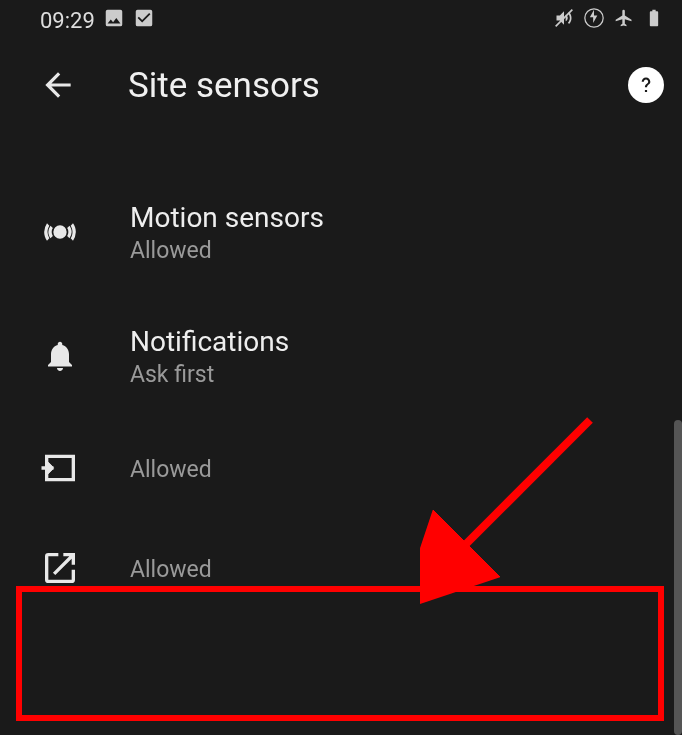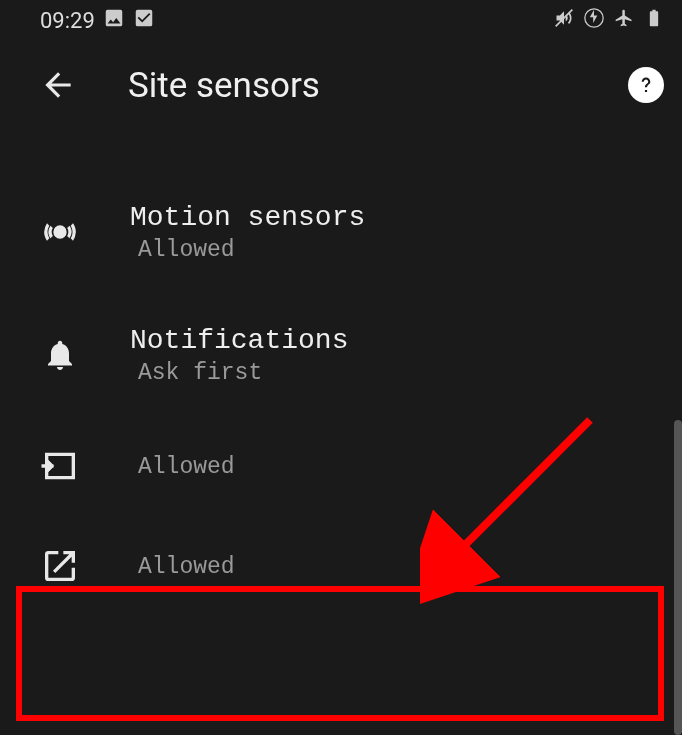--- a/index.html
+++ b/index.html
@@ -44,21 +44,21 @@
     }
     .help-btn {
       margin-left: auto;
       width: 36px; height: 36px;
       border-radius: 50%;
       background: #fff;
       display: flex; align-items: center; justify-content: center;
       cursor: pointer;
     }
 
-    .content { padding-top: 40px; font-family: Liberation Mono, monospace; }
+    .content { padding-top: 40px; }
     .setting-row {
       display: flex;
       align-items: center;
       padding: 30px 30px 30px 30px;
       cursor: pointer;
       position: relative;
     }
     .row-icon {
       width: 60px;
       display: flex; align-items: center; justify-content: center;
@@ -69,21 +69,20 @@
     }
     .row-title {
       font-size: 28px;
       color: #eee;
       line-height: 1.25;
     }
     .row-sub {
       font-size: 23px;
       color: #9a9a9a;
       margin-top: 2px;
-      margin-left: 8px;
     }
 
     .annotation-box {
       position: absolute;
       border: 6px solid #ff0000;
       left: 16px;
       right: 18px;
       top: 586px;
       height: 135px;
       pointer-events: none;

